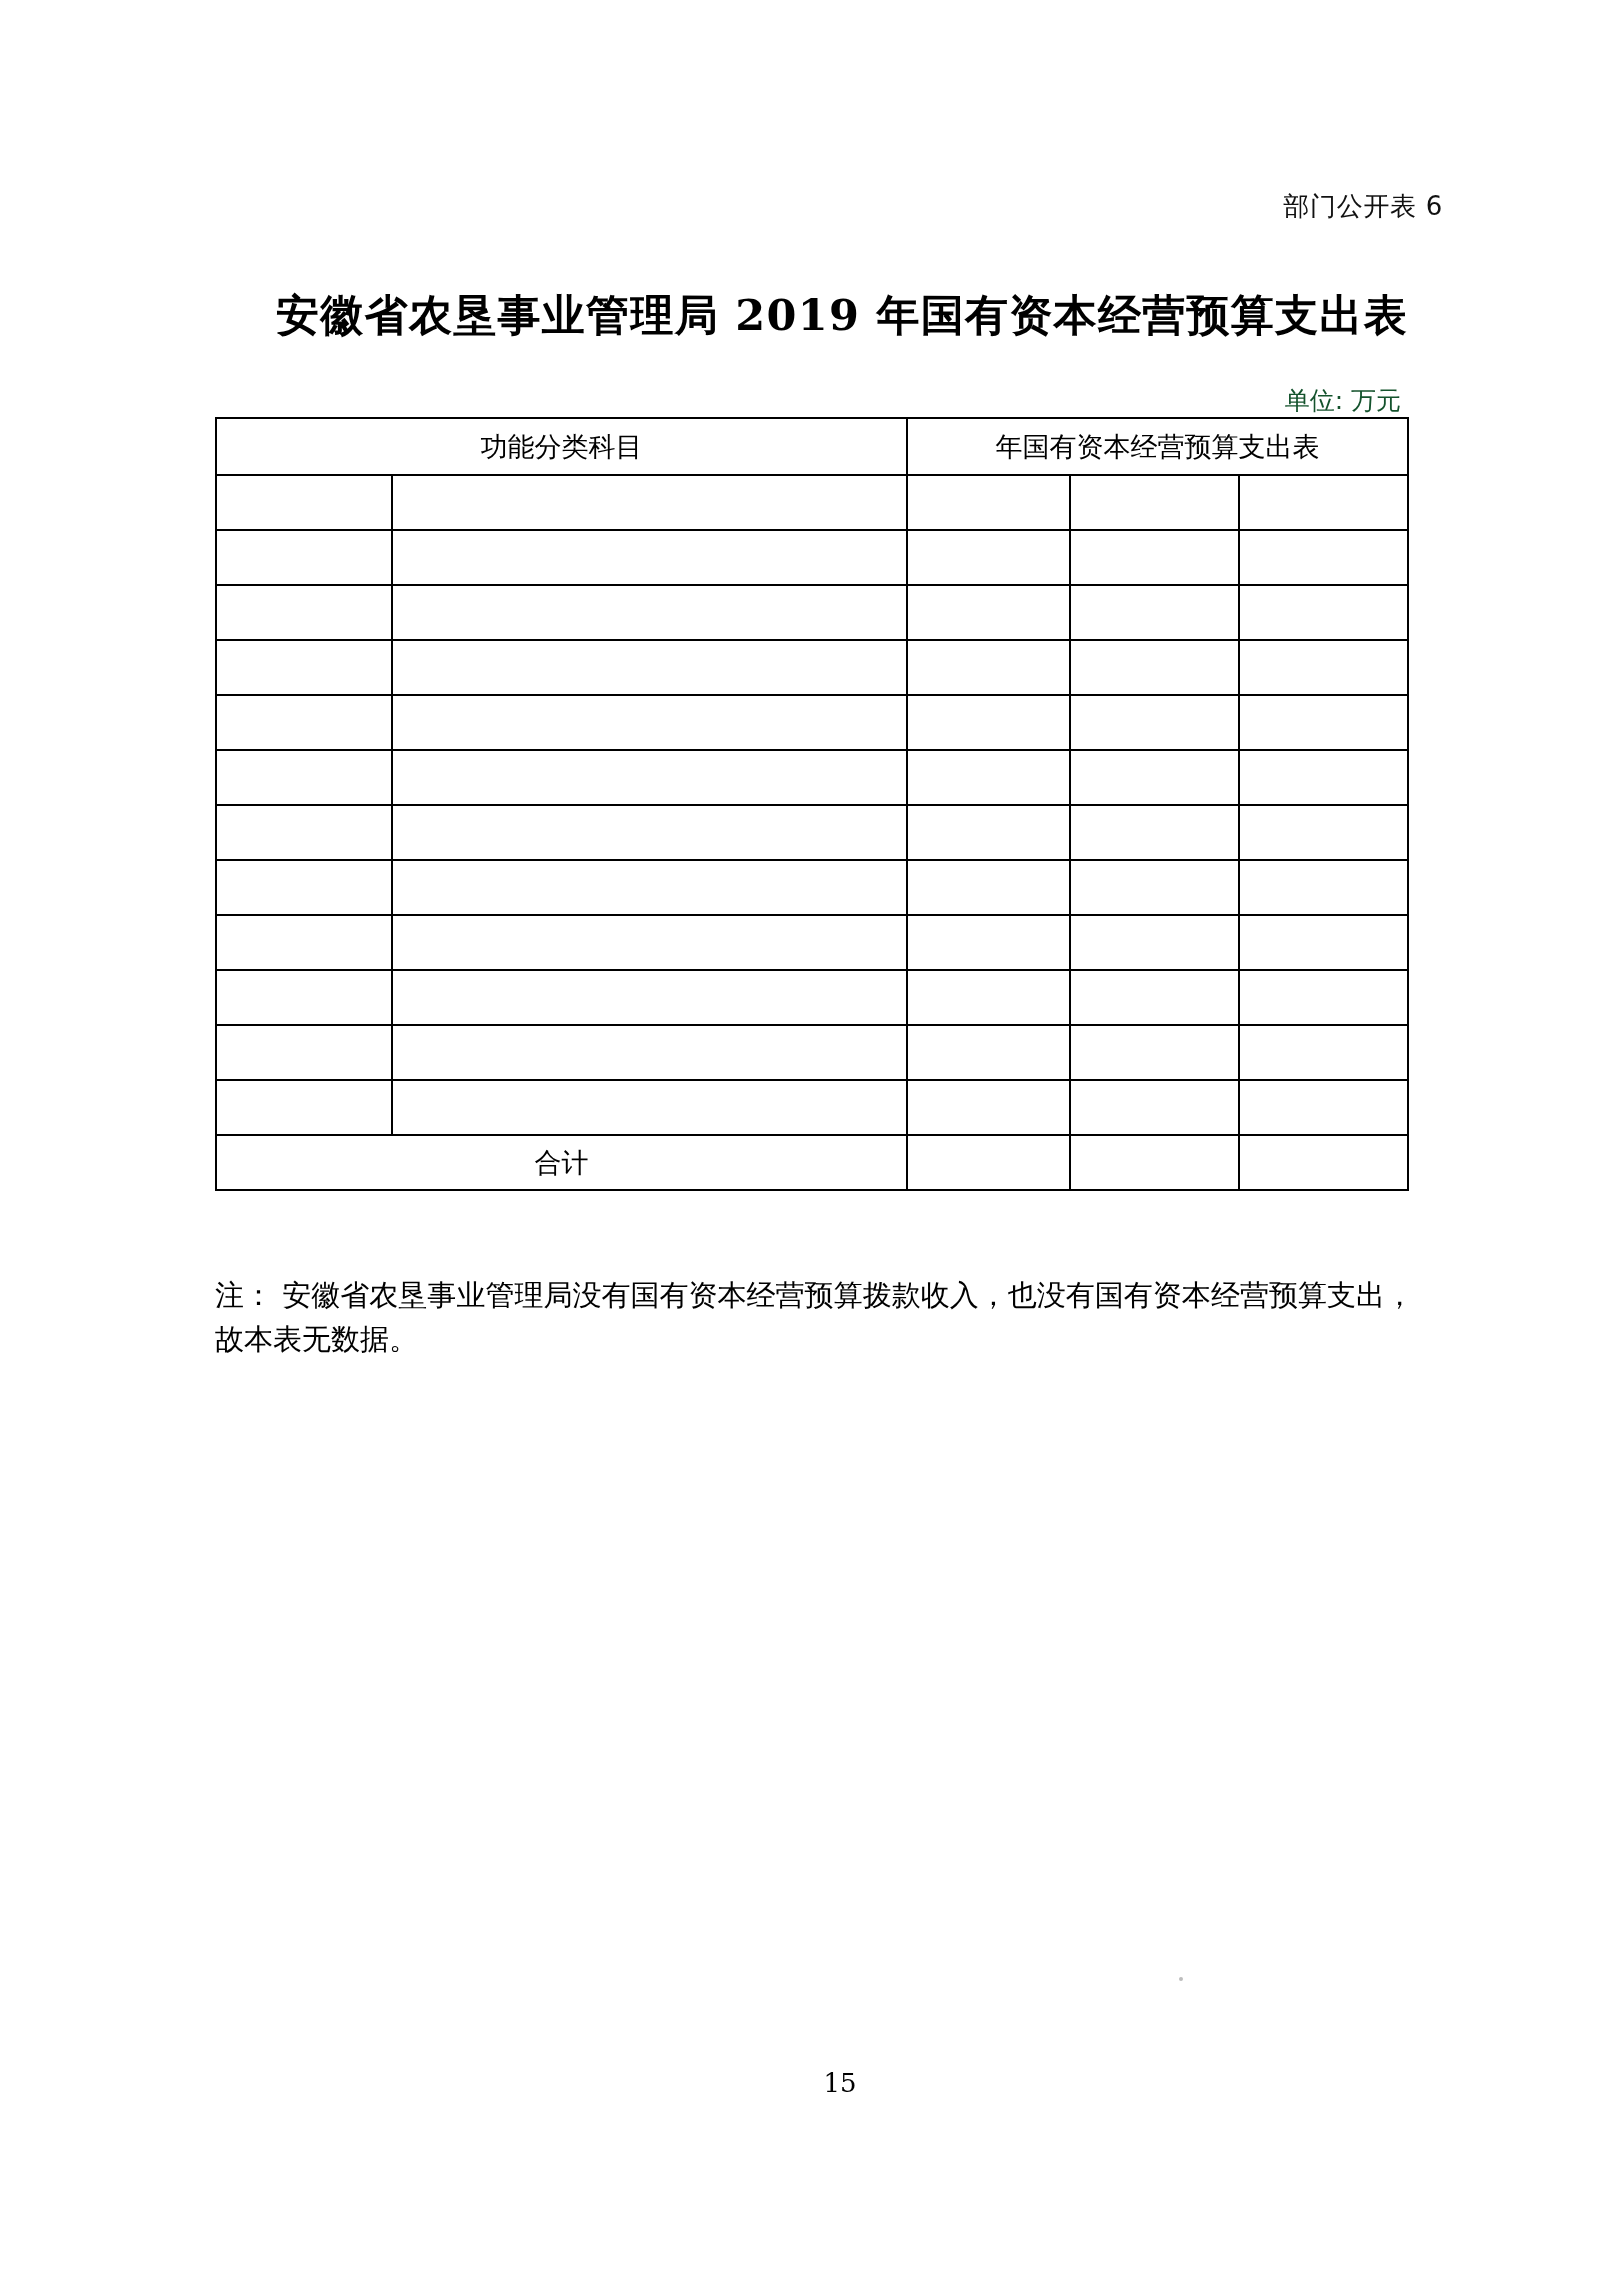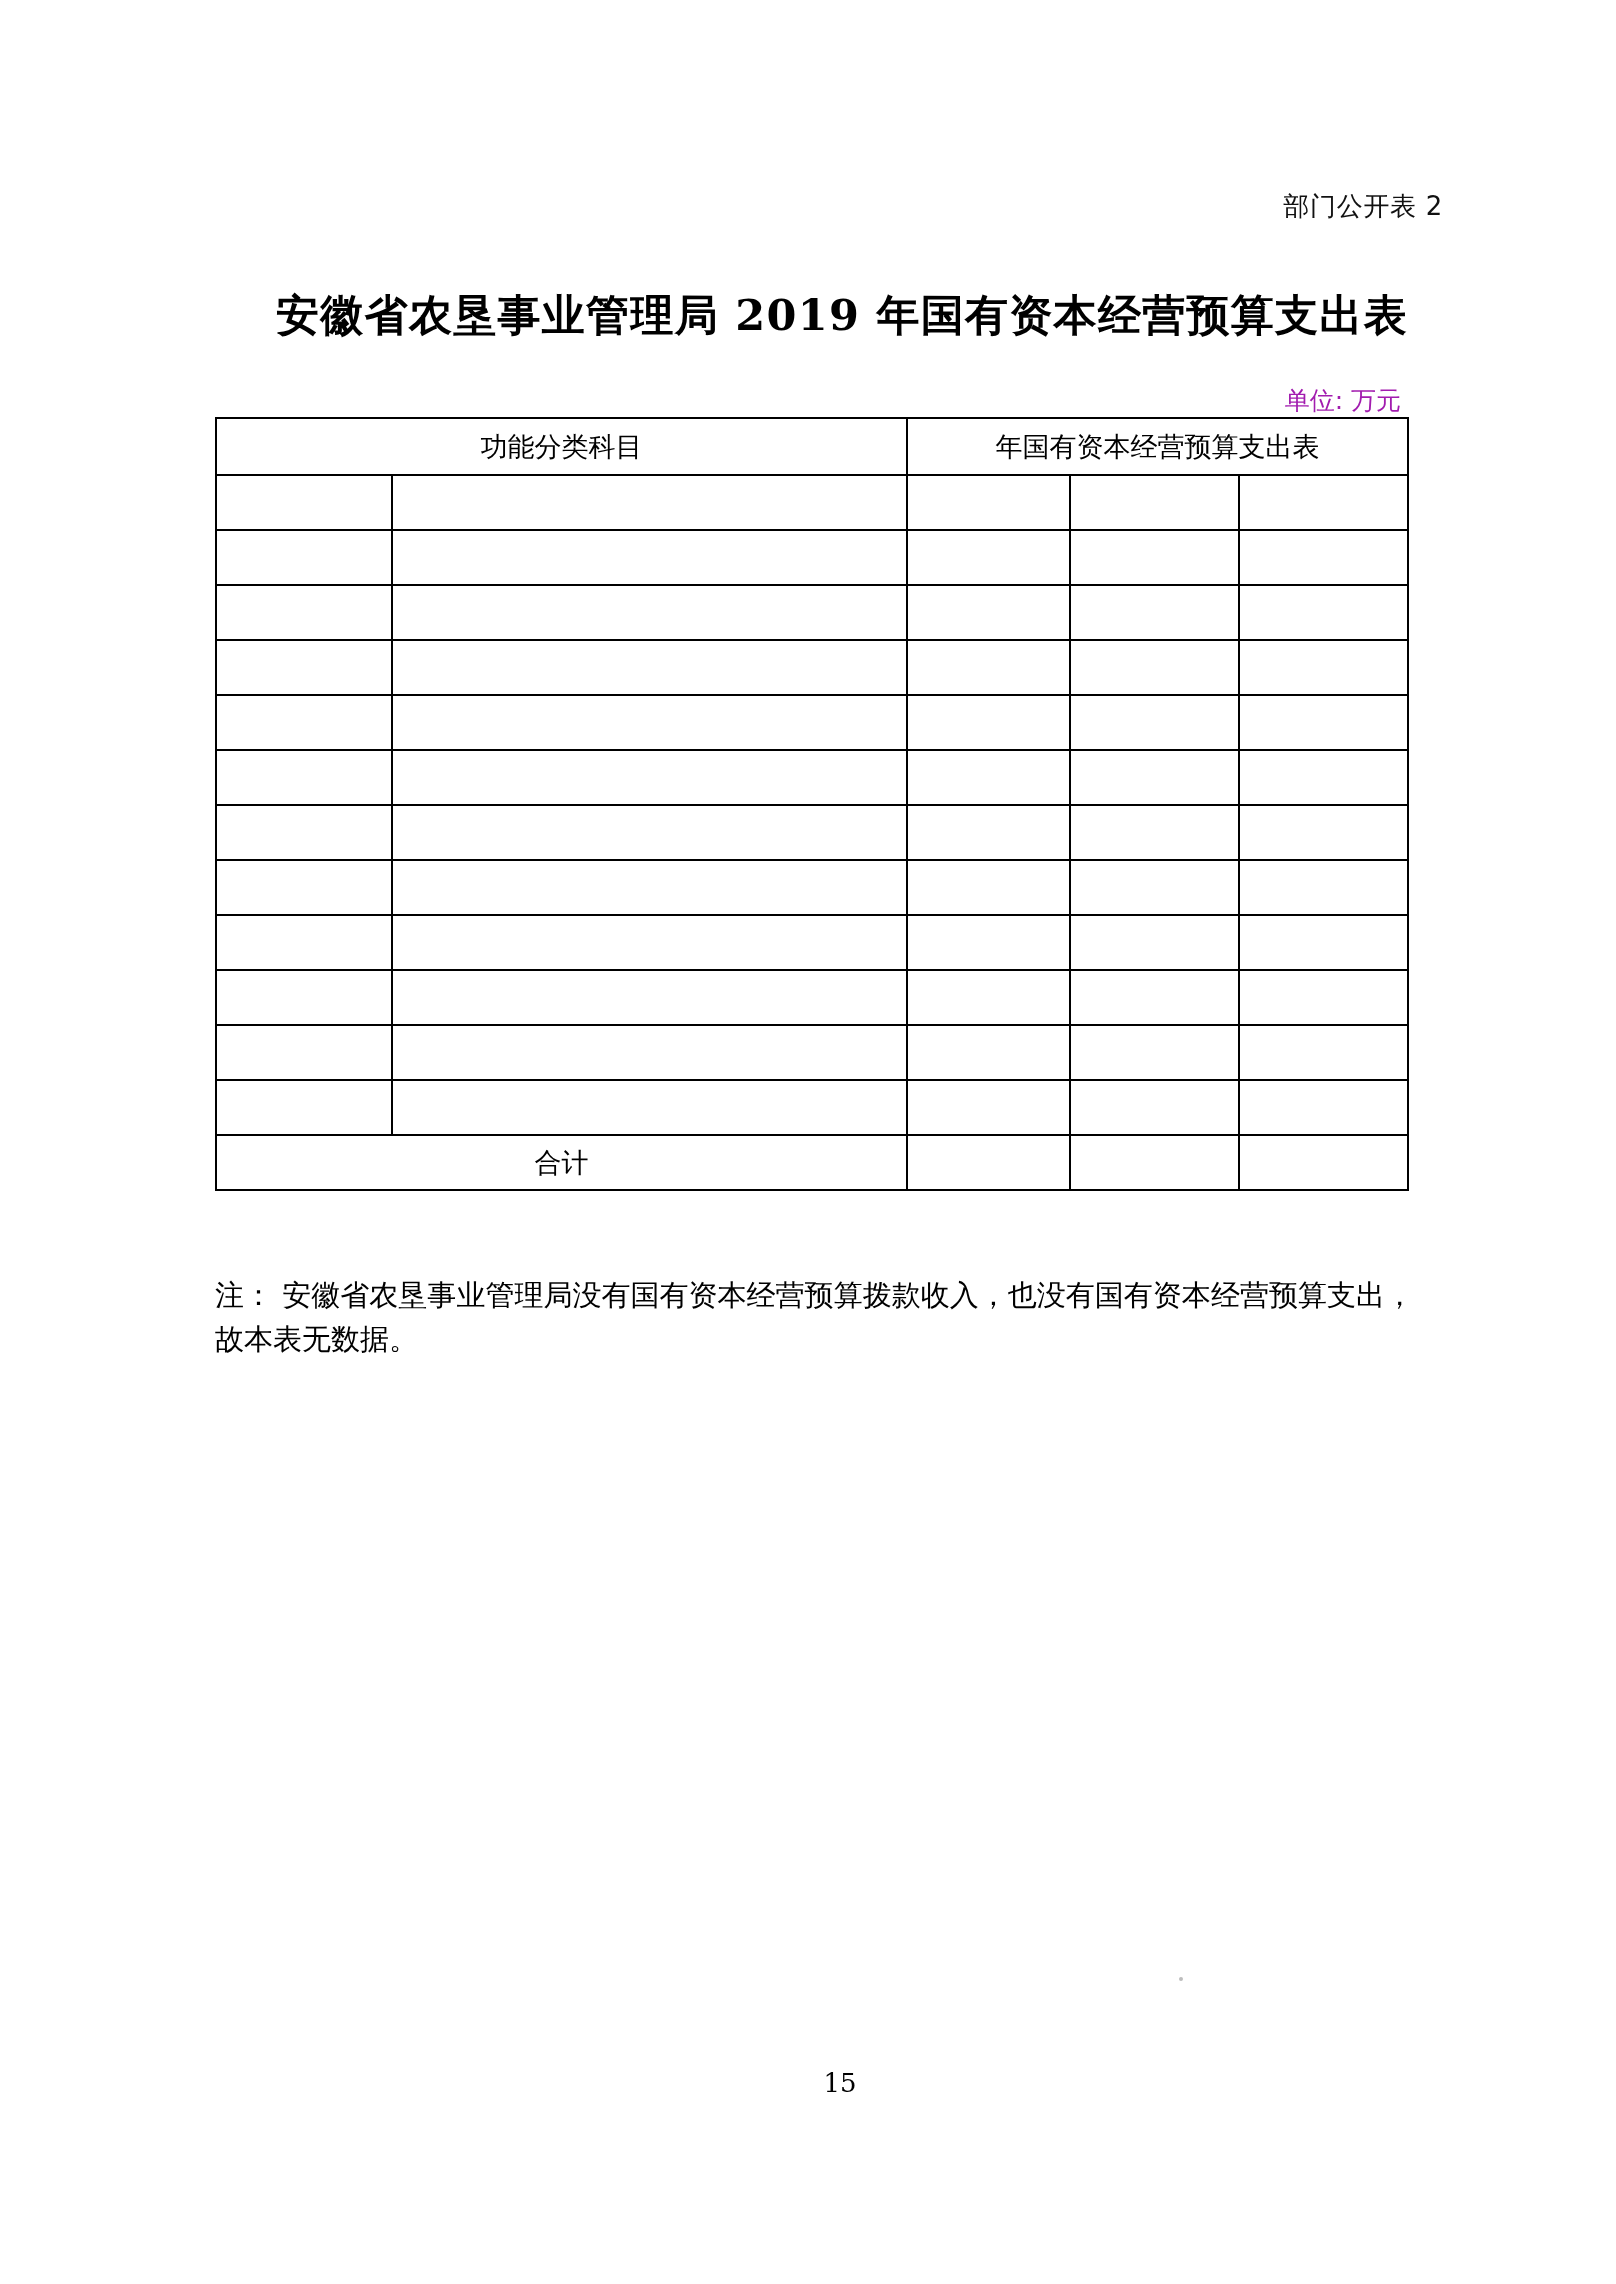--- a/index.html
+++ b/index.html
@@ -43,21 +43,21 @@
     letter-spacing: 1.3px;
     color: #000;
     margin-left: 34px;
   }
   .unit-label {
     position: absolute;
     right: 215px;
     top: 384px;
     font-family: "DejaVu Sans", "Liberation Sans", sans-serif;
     font-size: 25px;
-    color: #a21caf;
+    color: #14532d;
   }
   table.budget {
     position: absolute;
     left: 215px;
     top: 417px;
     width: 1192px;
     border-collapse: collapse;
     table-layout: fixed;
   }
   table.budget td, table.budget th {
@@ -112,21 +112,21 @@
     height: 3.9px;
     background: #bdbdbd;
     border-radius: 50%;
   }
 </style>
 </head>
 <body>
 
 <div class="page">
 
-  <div class="header-label">部门公开表 2</div>
+  <div class="header-label">部门公开表 6</div>
 
   <div class="doc-title">安徽省农垦事业管理局 2019 年国有资本经营预算支出表</div>
 
   <div class="unit-label">单位: 万元</div>
 
   <table class="budget">
     <colgroup>
       <col class="col-code">
       <col class="col-name">
       <col class="col-total">

